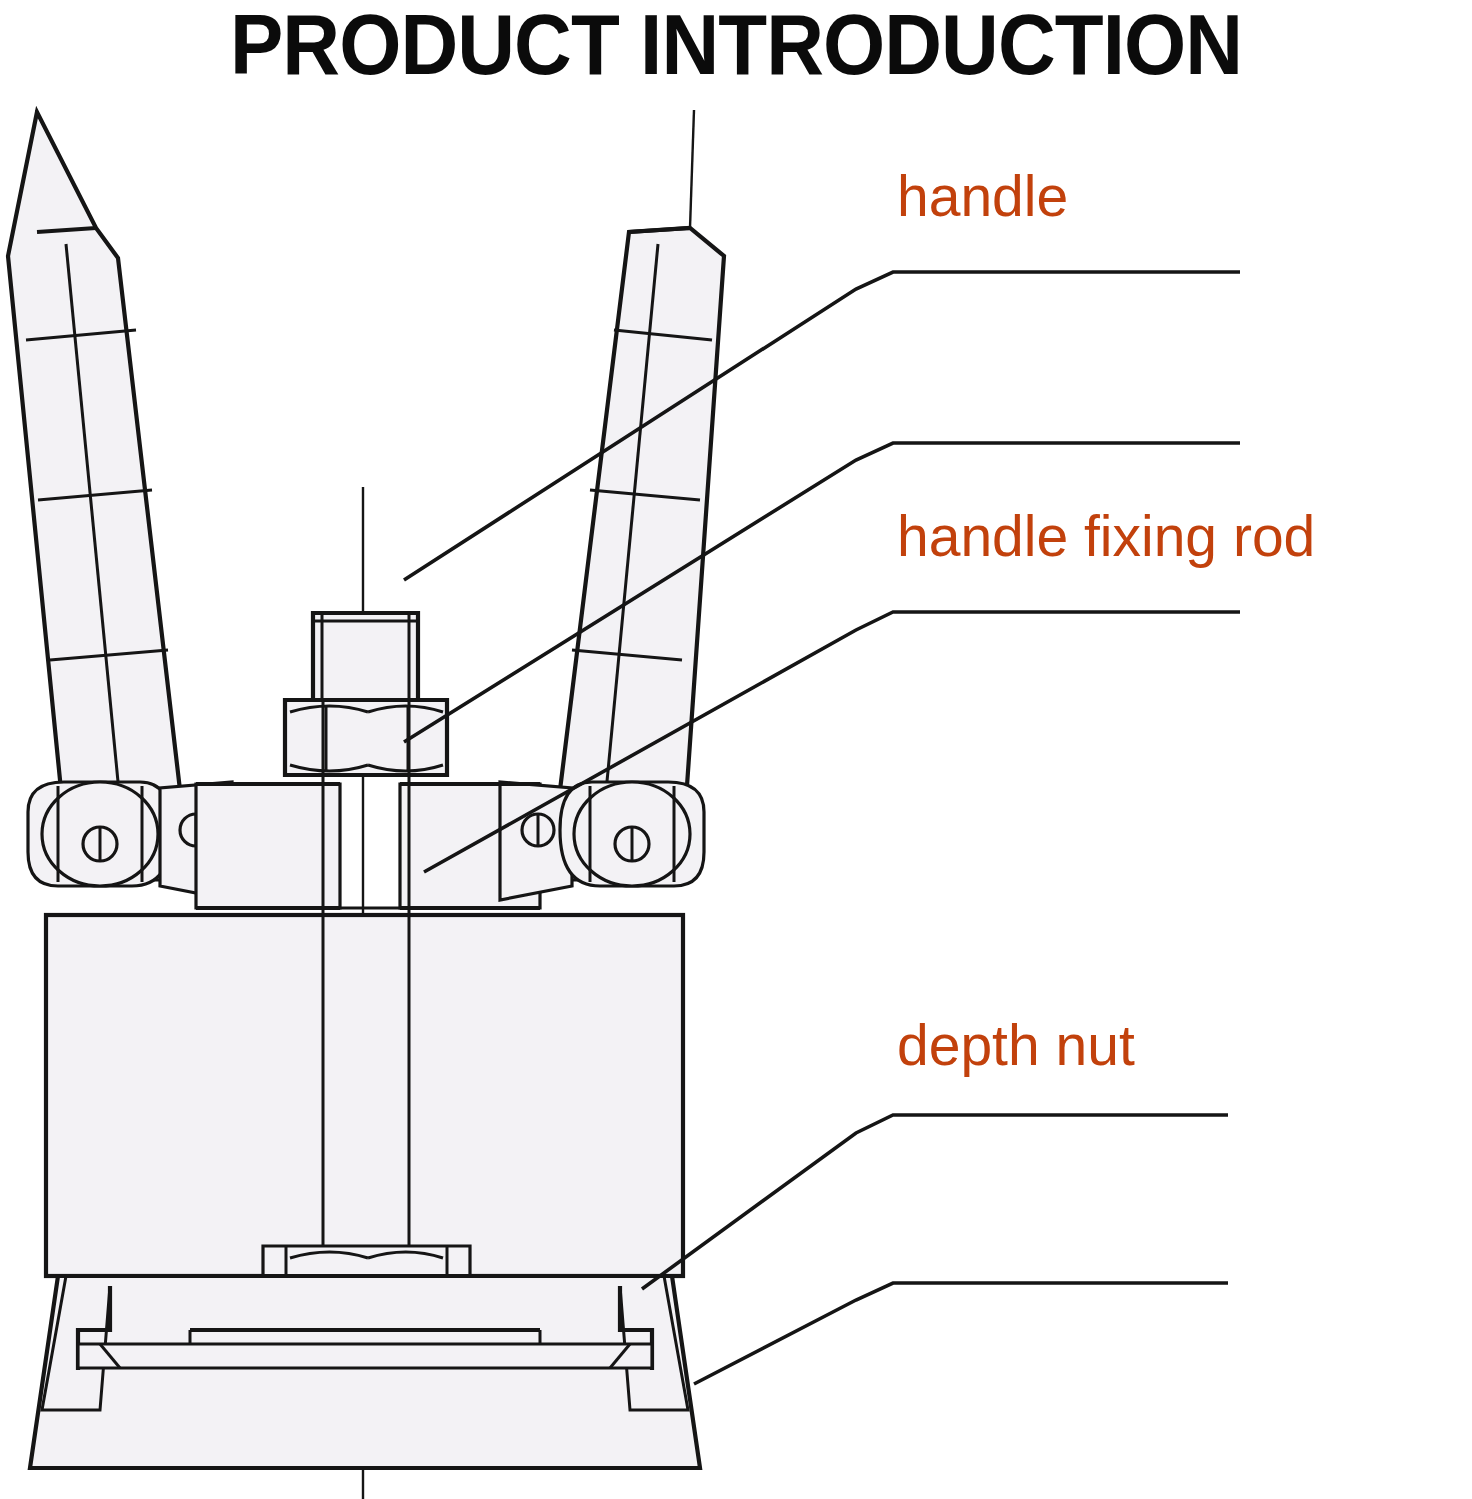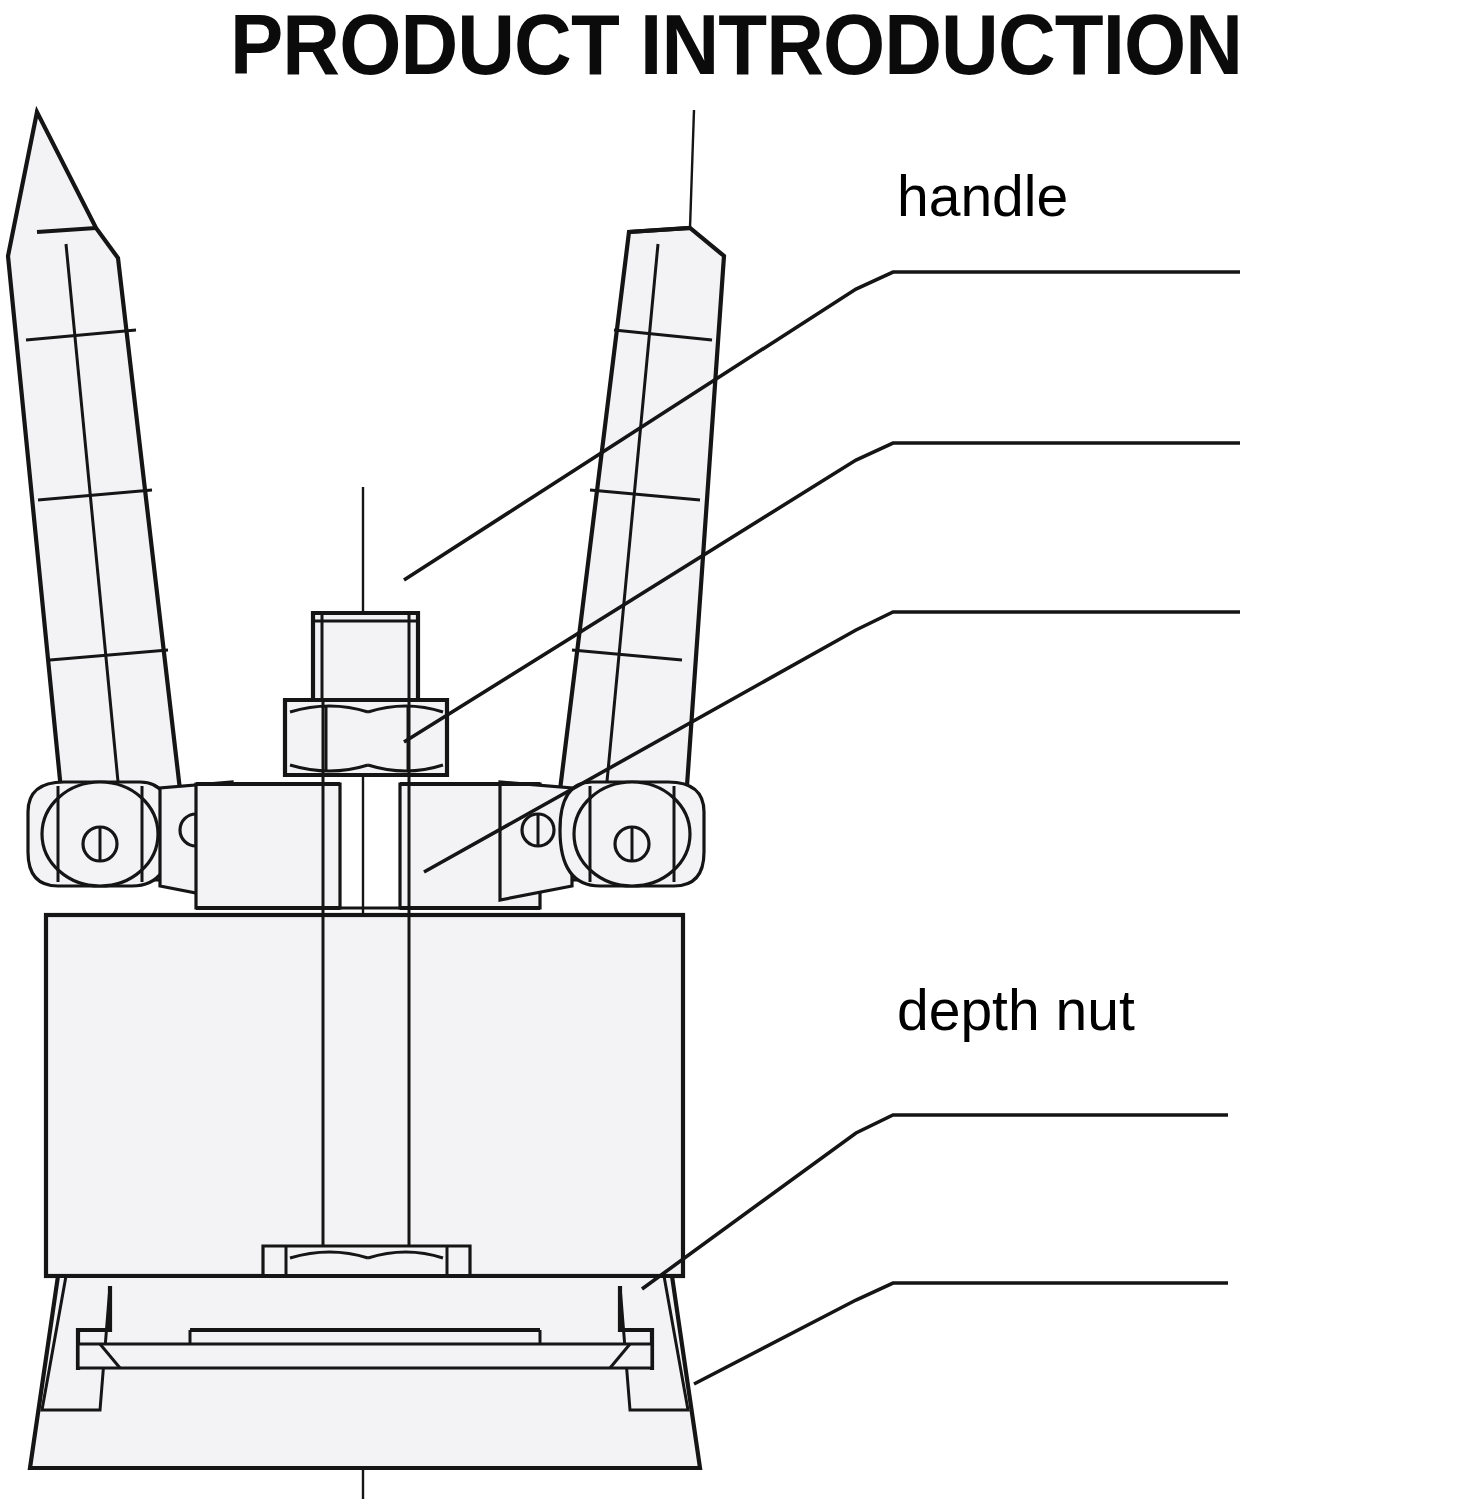--- a/index.html
+++ b/index.html
@@ -33,21 +33,21 @@
     line-height: 100px;
     transform: scaleX(0.93);
     transform-origin: 50% 0;
     white-space: nowrap;
   }
   .callout {
     position: absolute;
     font-family: "Liberation Sans", sans-serif;
     font-size: 57px;
     font-weight: 400;
-    color: #000000;
+    color: #c2410c;
     white-space: nowrap;
     line-height: 1;
   }
   #svg-drawing {
     position: absolute;
     left: 0;
     top: 0;
   }
 </style>
 </head>
@@ -203,17 +203,18 @@
       <polyline class="leader" points="1240,612 893,612 856,630 424,872"></polyline>
       <polyline class="leader" points="1228,1115 893,1115 856,1133 642,1289"></polyline>
       <polyline class="leader" points="1228,1283 893,1283 856,1300 694,1384"></polyline>
     </g>
 
   </svg>
 
   <div class="callout" style="left:897px; top:168px;">handle</div>
 
 
-
-  <div class="callout" style="left:897px; top:982px;">depth nut</div>
+  <div class="callout" style="left:897px; top:508px;">handle fixing rod</div>
+
+  <div class="callout" style="left:897px; top:1017px;">depth nut</div>
 
 
 </div>
 
 </body></html>

